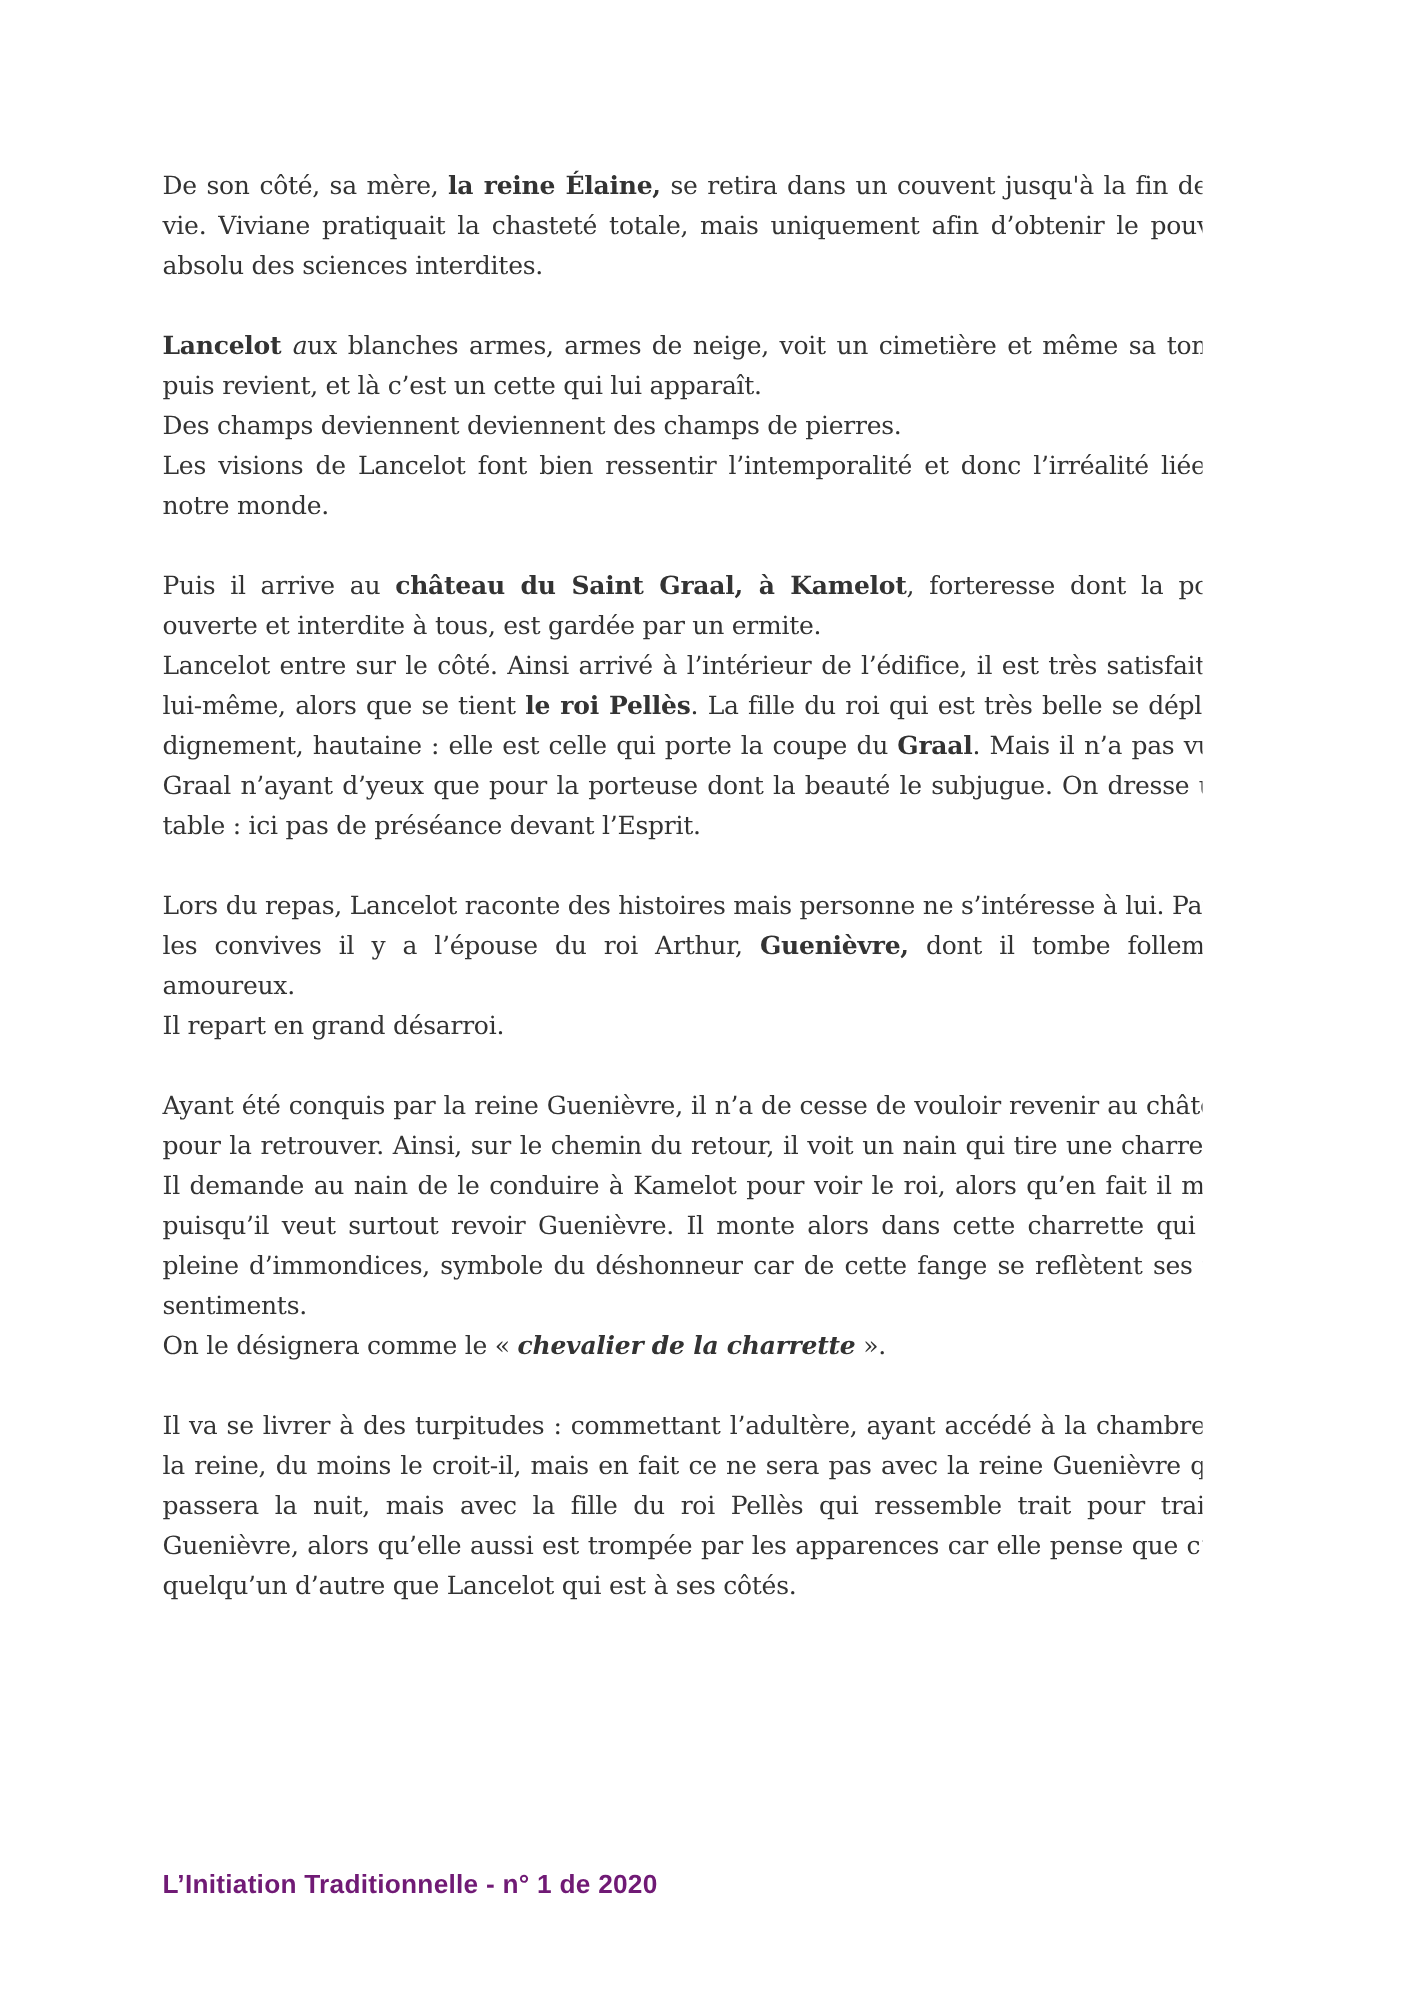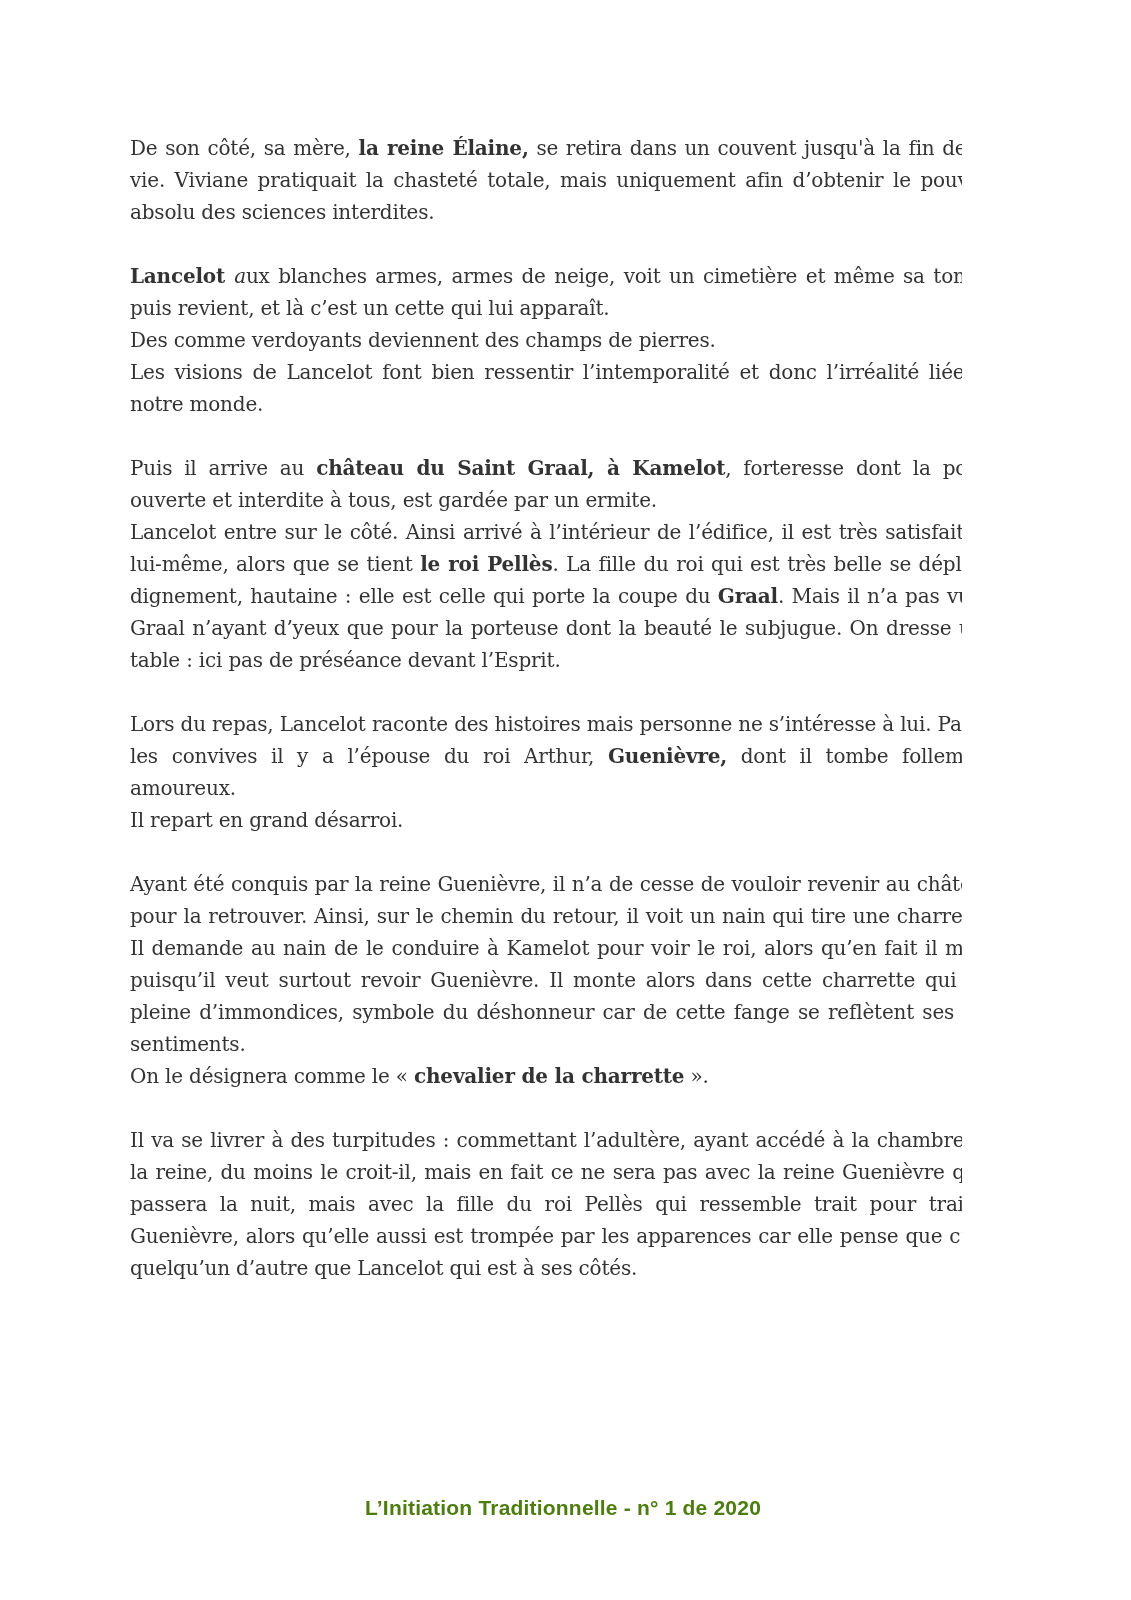--- a/index.html
+++ b/index.html
@@ -18,62 +18,62 @@
     width: 866px;
     color: #333333;
     font-size: 20px;
     line-height: 32px;
     letter-spacing: -0.2px;
   }
   .block { margin: 0 0 32px 0; }
   .para  { margin: 0; text-align: justify; }
   .b  { font-weight: 700; }
   .i  { font-style: italic; }
-  .bi { font-weight: 700; }
+  .bi { font-weight: 700; font-style: italic; }
   .page-tab {
     position: absolute;
     left: 1019px;
     top: 133px;
     width: 91px;
     height: 64px;
   }
   .page-tab text {
     font-family: "DejaVu Serif", serif;
     font-size: 24px;
   }
   .footer {
     position: absolute;
     left: 130px;
     top: 1496px;
     width: 866px;
-    text-align: center;
+    text-align: left;
     font-family: "Liberation Sans", "DejaVu Sans", sans-serif;
     font-weight: 700;
     font-size: 21px;
     letter-spacing: 0.2px;
-    color: #4d7c0f;
+    color: #701a75;
   }
 </style>
 </head>
 <body>
 
 <div class="page">
 
   <svg class="page-tab" viewBox="0 0 91 64" xmlns="http://www.w3.org/2000/svg">
     <polygon points="0,32 31,0 31,19 91,19 91,49 31,49 31,64" fill="#ae5651"></polygon>
     <text x="38" y="41" text-anchor="middle" fill="#f3ebd9">26</text>
   </svg>
 
   <div class="text-column">
       <div class="block">
         <p class="para"><span>De son côté, sa mère, </span><span class="b">la reine Élaine,</span><span> se retira dans un couvent jusqu'à la fin de sa vie. Viviane pratiquait la chasteté totale, mais uniquement afin d’obtenir le pouvoir absolu des sciences interdites.</span></p>
       </div>
       <div class="block">
         <p class="para"><span class="b">Lancelot </span><span class="i">a</span><span>ux blanches armes, armes de neige, voit un cimetière et même sa tombe puis revient, et là c’est un cette qui lui apparaît.</span></p>
-        <p class="para"><span>Des comme verdoyants deviennent des champs de pierres.</span></p>
+        <p class="para"><span>Des champs deviennent deviennent des champs de pierres.</span></p>
         <p class="para"><span>Les visions de Lancelot font bien ressentir l’intemporalité et donc l’irréalité liées à notre monde.</span></p>
       </div>
       <div class="block">
         <p class="para"><span>Puis il arrive au </span><span class="b">château du Saint Graal, à Kamelot</span><span>, forteresse dont la porte ouverte et interdite à tous, est gardée par un ermite.</span></p>
         <p class="para"><span>Lancelot entre sur le côté. Ainsi arrivé à l’intérieur de l’édifice, il est très satisfait de lui-même, alors que se tient </span><span class="b">le roi Pellès</span><span>. La fille du roi qui est très belle se déplace dignement, hautaine : elle est celle qui porte la coupe du </span><span class="b">Graal</span><span>. Mais il n’a pas vu le Graal n’ayant d’yeux que pour la porteuse dont la beauté le subjugue. On dresse une table : ici pas de préséance devant l’Esprit.</span></p>
       </div>
       <div class="block">
         <p class="para"><span>Lors du repas, Lancelot raconte des histoires mais personne ne s’intéresse à lui. Parmi les convives il y a l’épouse du roi Arthur, </span><span class="b">Guenièvre,</span><span> dont il tombe follement amoureux.</span></p>
         <p class="para"><span>Il repart en grand désarroi.</span></p>
       </div>

